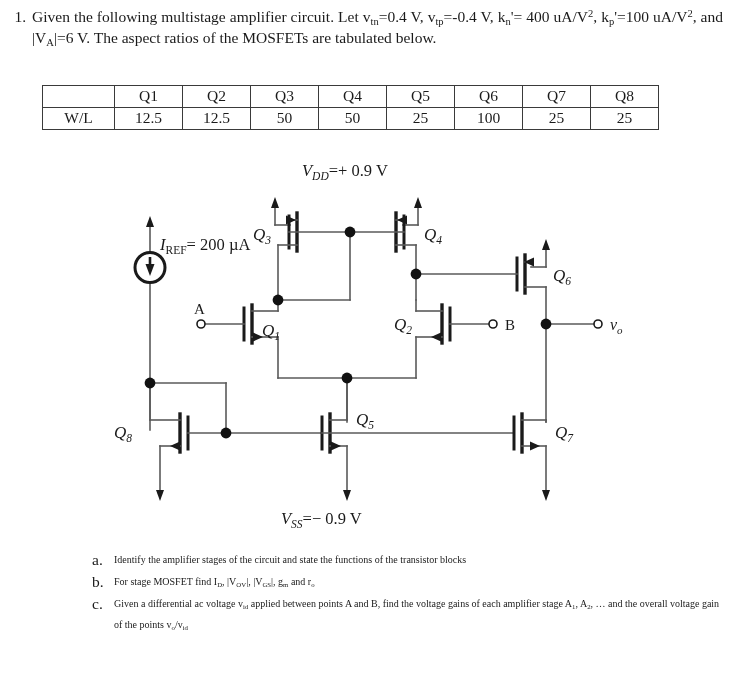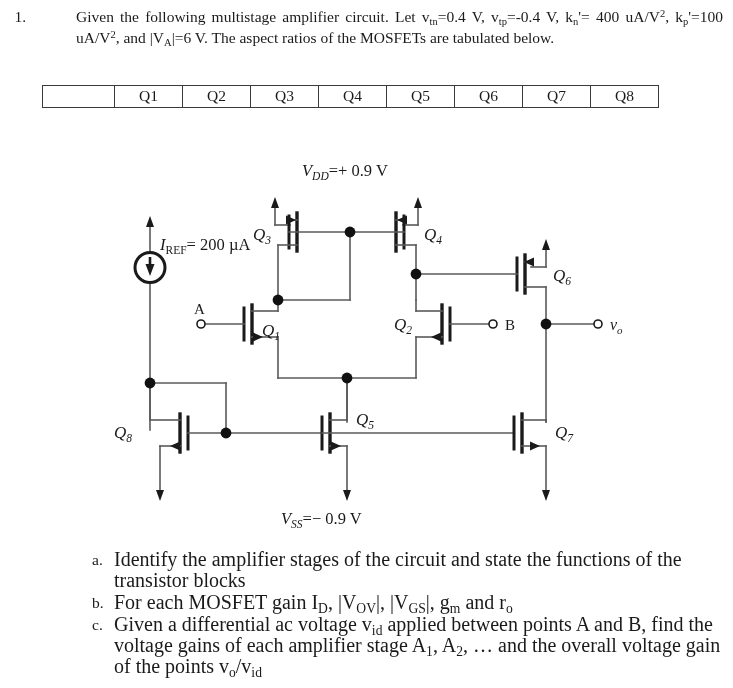--- a/index.html
+++ b/index.html
@@ -33,21 +33,20 @@
     text-align: right;
     padding-right: 6px;
     box-sizing: border-box;
   }
   #problem-statement .body {
     flex: 1 1 auto;
     font-size: 15.5px;
     line-height: 21px;
     text-align: justify;
     text-justify: inter-word;
-    margin-left: 44px;
   }
 
   sub, .sb {
     font-size: 0.68em;
     vertical-align: -0.28em;
     line-height: 0;
   }
   sup, .sp {
     font-size: 0.68em;
     vertical-align: 0.45em;
@@ -106,21 +105,21 @@
     margin-bottom: 1px;
   }
   #subquestions .mark {
     flex: 0 0 22px;
     width: 22px;
     font-size: 15.5px;
     line-height: 21px;
   }
   #subquestions .txt {
     flex: 1 1 auto;
-    font-size: 20px;
+    font-size: 10px;
     line-height: 21px;
   }
 </style>
 </head>
 <body>
 
 <div id="problem-statement">
   <div class="num">1.</div>
   <div class="body">
     <span>Given the following multistage amplifier circuit.  Let v</span><span class="sb">tn</span><span>=0.4 V, v</span><span class="sb">tp</span><span>=-0.4 V, k</span><span class="sb">n</span><span>'= 400 uA/V</span><span class="sp">2</span><span>, k</span><span class="sb">p</span><span>'=100 uA/V</span><span class="sp">2</span><span>, and |V</span><span class="sb">A</span><span>|=6 V.  The aspect ratios of the MOSFETs are tabulated below.</span>
@@ -133,20 +132,31 @@
       <td class="lead-col"></td>
       <td class="q-col">Q1</td>
       <td class="q-col">Q2</td>
       <td class="q-col">Q3</td>
       <td class="q-col">Q4</td>
       <td class="q-col">Q5</td>
       <td class="q-col">Q6</td>
       <td class="q-col">Q7</td>
       <td class="q-col">Q8</td>
     </tr>
+    <tr>
+      <td class="lead-col">W/L</td>
+      <td>12.5</td>
+      <td>12.5</td>
+      <td>50</td>
+      <td>50</td>
+      <td>25</td>
+      <td>100</td>
+      <td>25</td>
+      <td>25</td>
+    </tr>
   </tbody>
 </table>
 
 <div id="circuit-figure">
 <svg id="circuit-svg" width="733" height="390" viewBox="0 0 733 390" xmlns="http://www.w3.org/2000/svg">
   <defs>
     <marker id="arrUp" markerWidth="10" markerHeight="10" refX="5" refY="1.6" orient="auto">
       <path d="M0,8 L5,0 L10,8 Z" fill="#2b2b2b"></path>
     </marker>
     <marker id="arrTip" markerWidth="8" markerHeight="8" refX="7" refY="4" orient="auto">
@@ -337,19 +347,19 @@
 </svg>
 </div>
 
 <div id="subquestions">
   <div class="row">
     <div class="mark">a.</div>
     <div class="txt"><span>Identify the amplifier stages of the circuit and state the functions of the transistor blocks</span></div>
   </div>
   <div class="row">
     <div class="mark">b.</div>
-    <div class="txt"><span>For each MOSFET gain I</span><span class="sb">D</span><span>, |V</span><span class="sb">OV</span><span>|, |V</span><span class="sb">GS</span><span>|, g</span><span class="sb">m</span><span> and r</span><span class="sb">o</span></div>
+    <div class="txt"><span>For stage MOSFET find I</span><span class="sb">D</span><span>, |V</span><span class="sb">OV</span><span>|, |V</span><span class="sb">GS</span><span>|, g</span><span class="sb">m</span><span> and r</span><span class="sb">o</span></div>
   </div>
   <div class="row">
     <div class="mark">c.</div>
     <div class="txt"><span>Given a differential ac voltage v</span><span class="sb">id</span><span> applied between points A and B, find the voltage gains of each amplifier stage A</span><span class="sb">1</span><span>, A</span><span class="sb">2</span><span>, … and the overall voltage gain of the points v</span><span class="sb">o</span><span>/v</span><span class="sb">id</span></div>
   </div>
 </div>
 
 </body></html>

